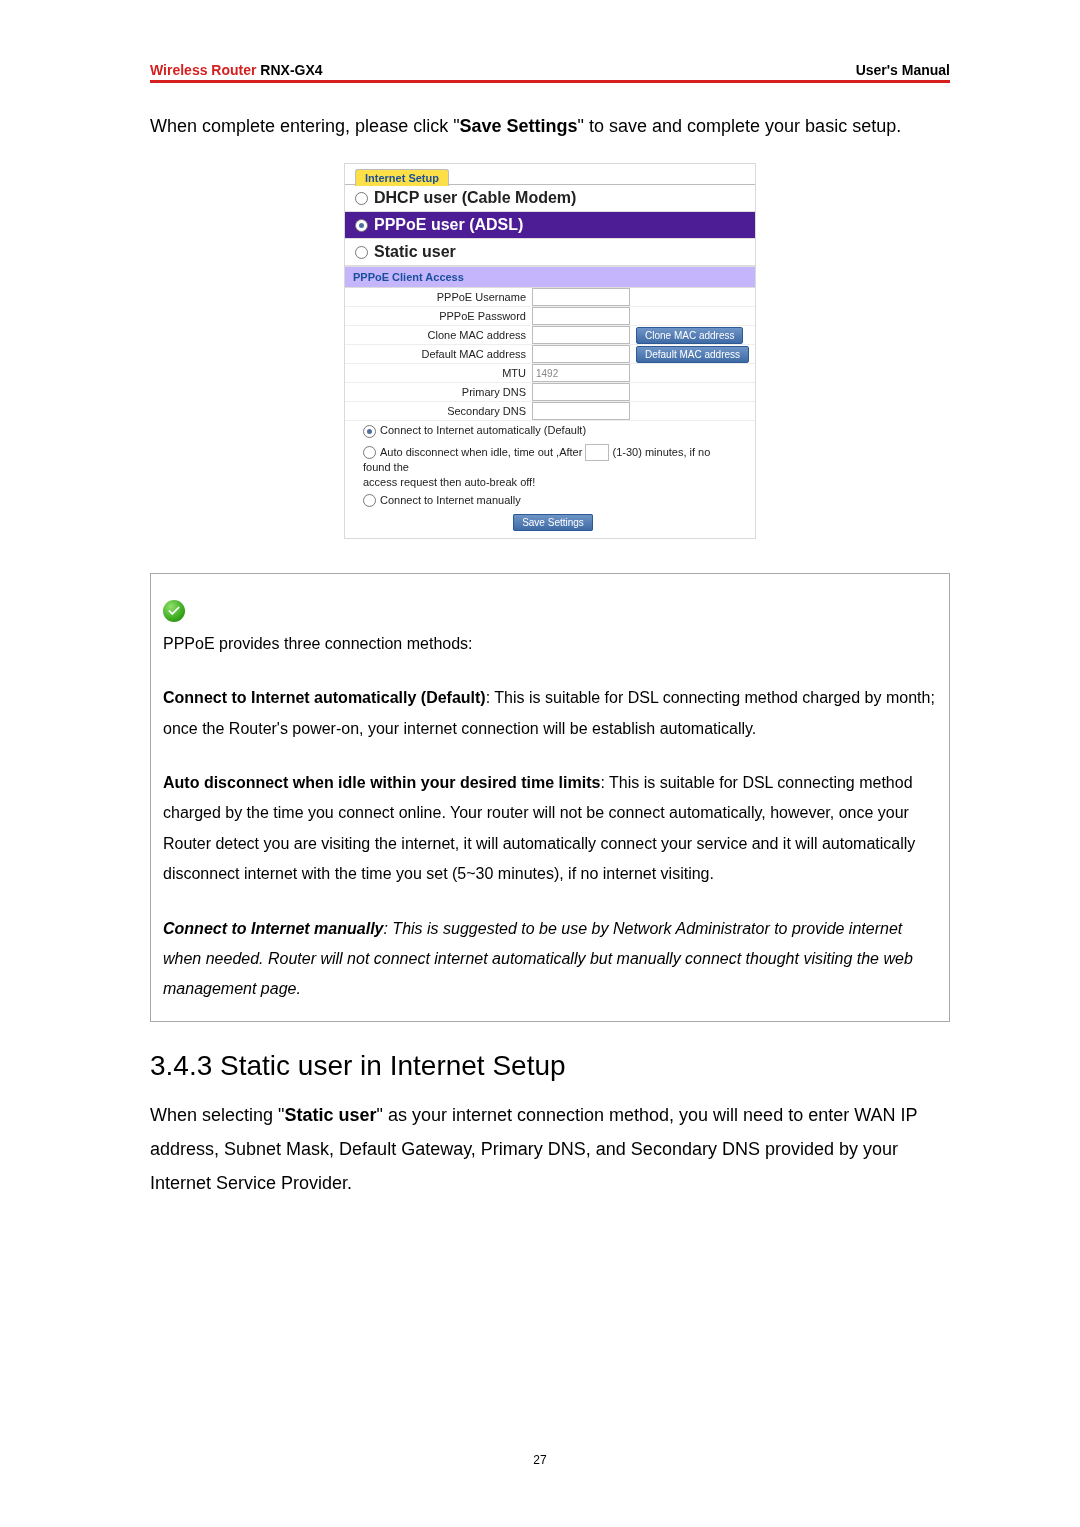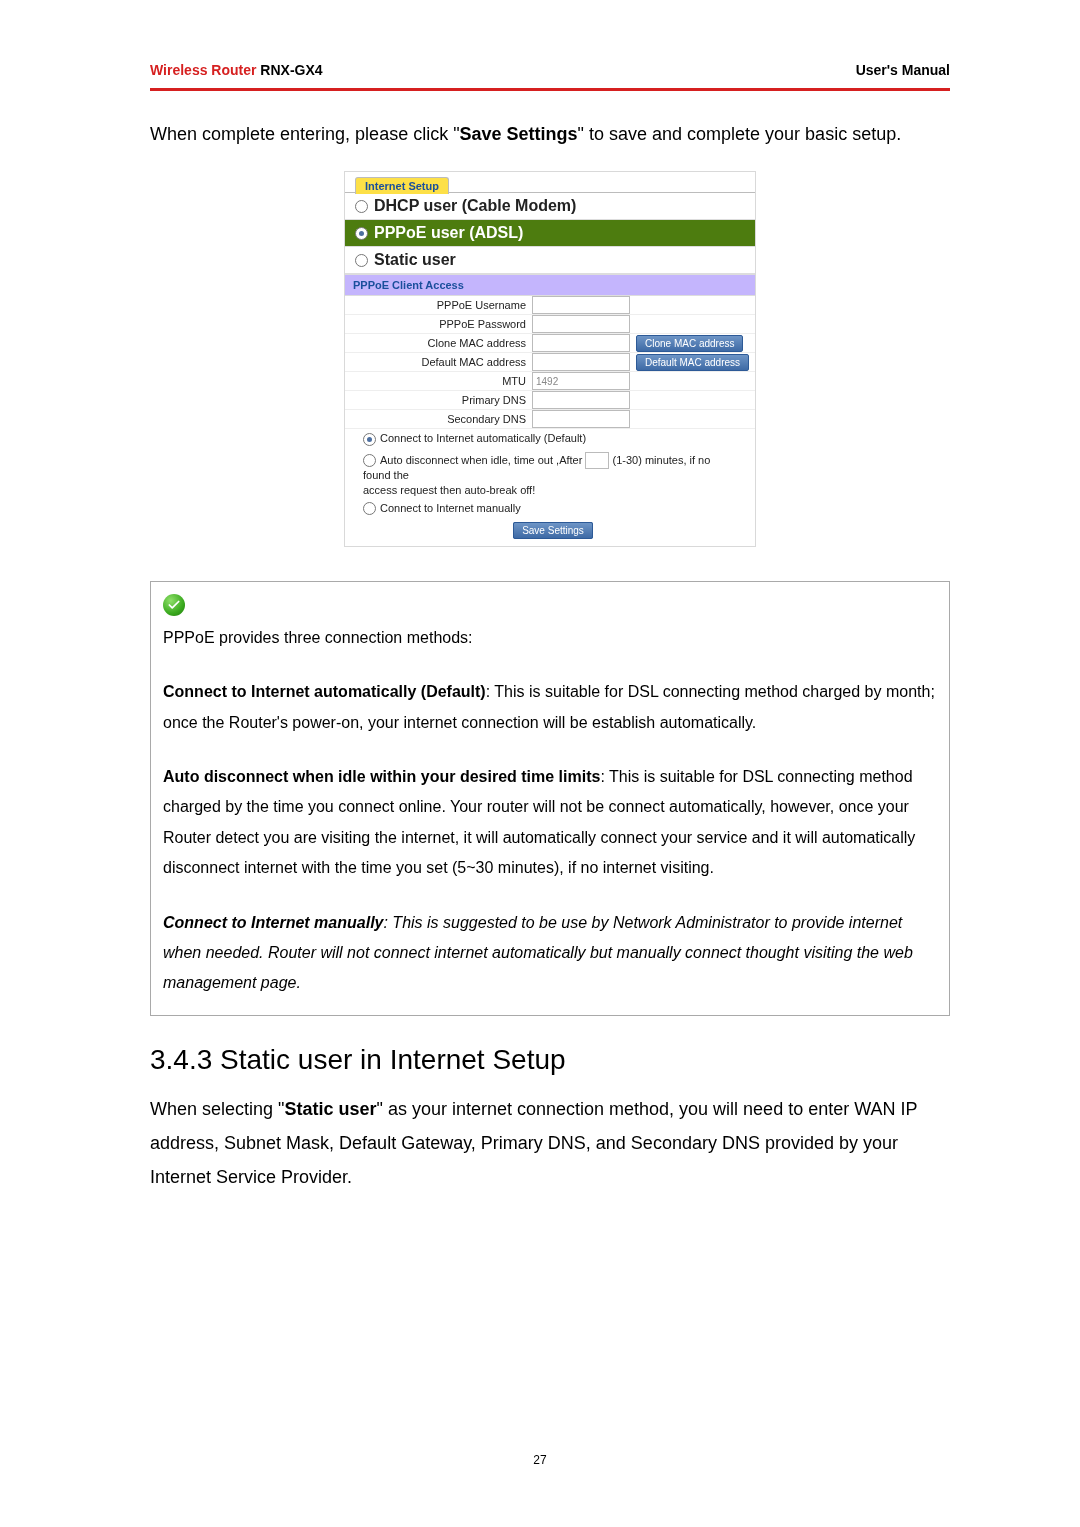--- a/index.html
+++ b/index.html
@@ -1,38 +1,38 @@
 <!DOCTYPE html>
 <html><head>
 <meta charset="utf-8">
 <style>
   body{margin:0;background:#fff;font-family:Arial,Helvetica,sans-serif;color:#000;}
   .page{width:1080px;min-height:1527px;margin:0 auto;padding:62px 130px 0 150px;box-sizing:border-box;position:relative;}
-  .hdr{display:flex;justify-content:space-between;font-size:14px;font-weight:bold;padding-bottom:10px;}
+  .hdr{display:flex;justify-content:space-between;font-size:14px;font-weight:bold;padding-bottom:2px;}
   .hdr-left .brand{color:#d62020;}
   .rule{height:3px;background:#d62020;margin-bottom:26px;}
   .intro{font-size:18px;line-height:1.9;margin:0 0 20px;}
   .sv{font-weight:bold;}
   .shot{width:410px;margin:0 auto 34px;border:1px solid #d9d9d9;background:#fff;font-size:11px;color:#222;}
   .shot .tab{display:inline-block;border:1px solid #bcbcbc;border-bottom:none;border-radius:3px 3px 0 0;padding:2px 9px;margin:4px 0 0 10px;font-weight:bold;color:#1a4f9c;font-size:11px;background:#fde047;position:relative;bottom:-1px;}
   .shot .tabline{height:1px;background:#bcbcbc;margin-top:-1px;}
   .optrow{border-bottom:1px solid #ddd;padding:4px 10px;font-size:16px;font-weight:bold;}
-  .optrow.sel{background:#4d7c0f;color:#fff;}
+  .optrow.sel{background:#4c1d95;color:#fff;}
   .orad{display:inline-block;width:11px;height:11px;border:1px solid #777;border-radius:50%;vertical-align:middle;margin-right:6px;background:#fff;}
   .orad.dot::after{content:"";display:block;width:5px;height:5px;background:#4d6fa0;border-radius:50%;margin:3px auto;}
   .sechdr{background:#c4b5fd;color:#1a4f9c;font-weight:bold;font-size:11px;padding:4px 8px;border-top:1px solid #ddd;border-bottom:1px solid #ddd;}
   .frow{display:flex;align-items:center;border-bottom:1px solid #eee;}
   .flab{width:175px;text-align:right;padding:3px 6px;font-size:11px;}
   .finp{width:90px;height:16px;border:1px solid #bbb;font-size:10px;padding:0 3px;color:#888;}
   .fbtn{background:linear-gradient(#6e95c6,#3e6aa5);color:#fff;font-size:10px;padding:2px 8px;border:1px solid #2d5a97;border-radius:2px;margin-left:6px;cursor:pointer;}
   .radiorow{padding:3px 18px;font-size:11px;}
   .radiorow .orad{margin-right:4px;}
   .tiny{width:18px;height:13px;border:1px solid #bbb;font-size:9px;}
   .savew{text-align:center;padding:6px 0 10px;}
-  .note{border:1px solid #a9a9a9;padding:10px 12px 16px;font-size:16px;line-height:1.9;margin-bottom:28px;}
+  .note{border:1px solid #a9a9a9;padding:24px 12px 16px;font-size:16px;line-height:1.9;margin-bottom:28px;}
   .check{display:inline-flex;width:22px;height:22px;border-radius:50%;background:radial-gradient(circle at 35% 30%,#8fe06a,#3baa1f 60%,#1f7a0b);align-items:center;justify-content:center;margin-bottom:6px;}
   .check svg{width:14px;height:14px;}
   .note p{margin:0 0 24px;}
   .note p:last-child{margin-bottom:0;font-style:italic;}
   h2.sec{font-size:28px;font-weight:normal;margin:18px 0 16px;}
   .foot{position:absolute;bottom:60px;width:100%;left:0;text-align:center;font-size:12px;}
 </style>
 </head>
 <body>
 

